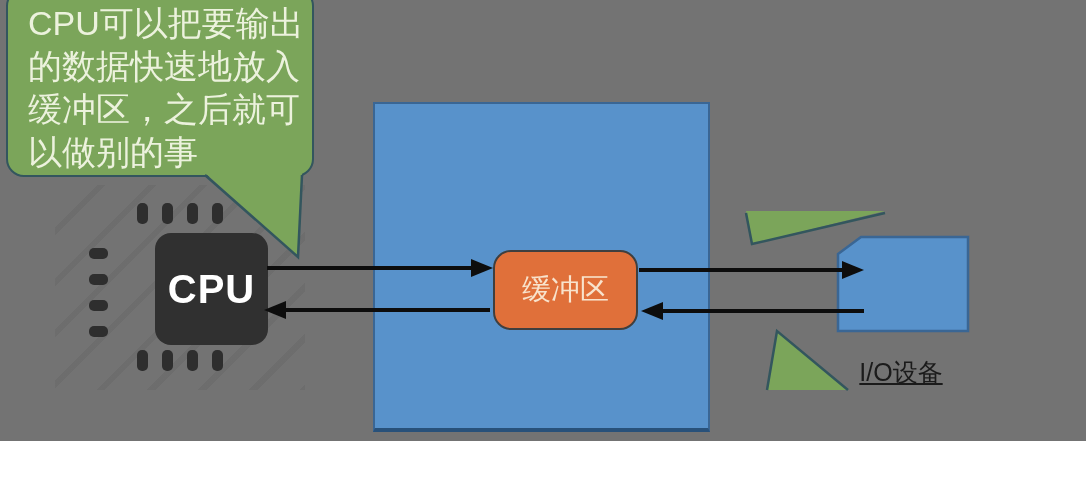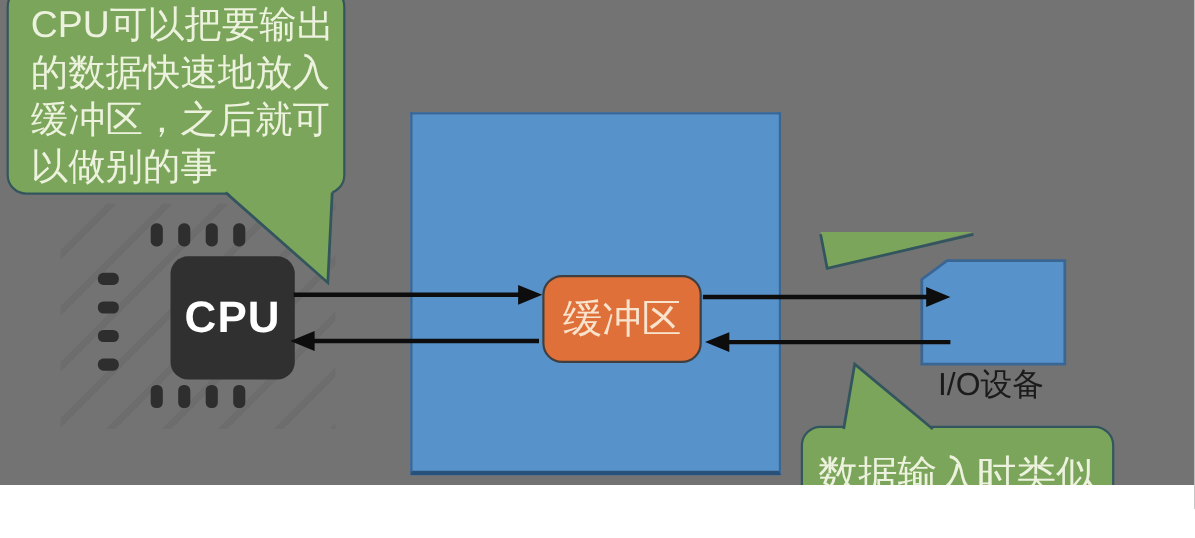--- a/index.html
+++ b/index.html
@@ -43,44 +43,41 @@
   
   #memory-rect{
     position:absolute;left:373px;top:102px;width:337px;height:330px;box-sizing:border-box;
     background:#5892cb;border:2.5px solid #3a6694;border-bottom:4px solid #28517a;
   }
   #buffer-box{
     position:absolute;left:493px;top:250px;width:145px;height:80px;box-sizing:border-box;
     background:#e0703a;border:2.5px solid #3f3f3f;border-radius:18px;
     display:flex;align-items:center;justify-content:center;
   }
-  #buffer-box .buf-label{color:#f8e3cd;font-size:36px;}
+  #buffer-box .buf-label{color:#f8e3cd;font-size:29px;}
   
   .black-label{position:absolute;color:#1b1b1b;text-align:center;}
   #memory-label{left:495px;top:442px;width:94px;font-size:36px;}
-  #io-label{left:836px;top:330px;width:130px;font-size:29px;}
+  #io-label{left:836px;top:356px;width:130px;font-size:25px;text-decoration:underline;}
   
   #overlay{position:absolute;left:0;top:0;pointer-events:none;}
 </style>
 </head>
 <body>
 
 <div id="stage">
 
   <div class="bubble" id="bubble-cpu-note">
     <div class="txt">CPU可以把要输出
 的数据快速地放入
 缓冲区，之后就可
 以做别的事</div>
   </div>
 
 
-  <div class="bubble" id="bubble-input-note">
-    <div class="txt">数据输入时类似</div>
-  </div>
 
   <div id="chip-watermark"></div>
   <div id="cpu-chip">
     <div class="pins h" id="pins-top">
       <div class="pin"></div>
       <div class="pin"></div>
       <div class="pin"></div>
       <div class="pin"></div>
     </div>
     <div class="pins h" id="pins-bottom">

